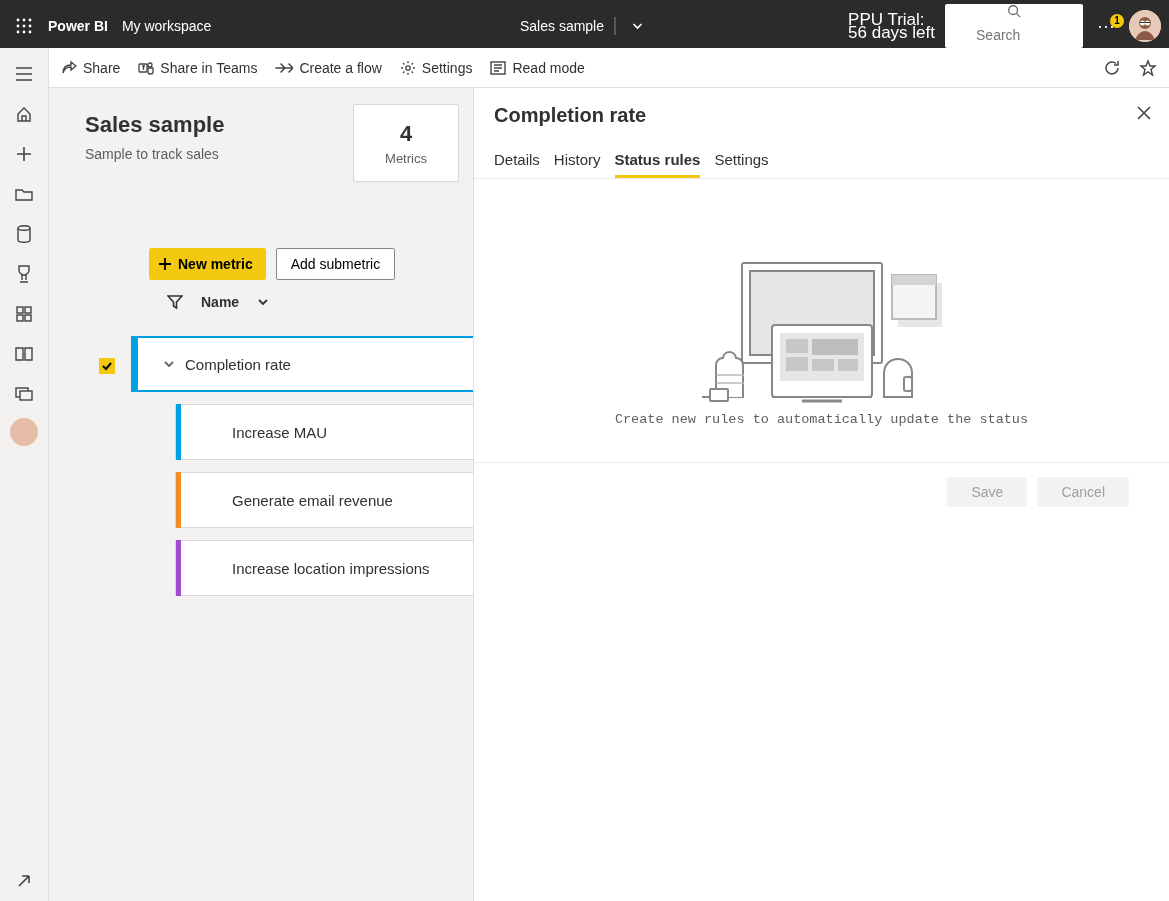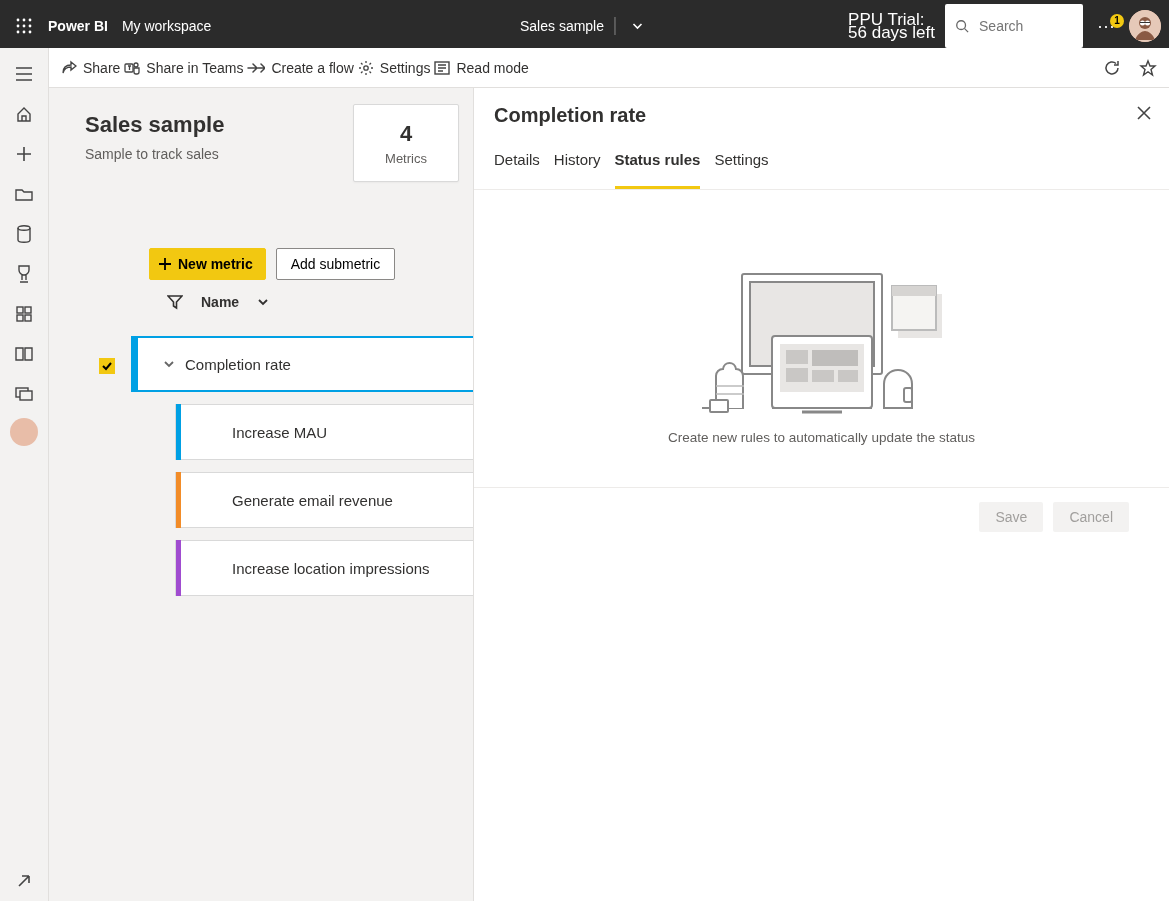--- a/index.html
+++ b/index.html
@@ -9,27 +9,27 @@
 
   .topbar { height:48px; background:#2b2b2b; color:#fff; display:flex; align-items:center; padding:3px 8px 0 0; font-size:14px; }
   .waffle { width:48px; height:48px; display:flex; align-items:center; justify-content:center; cursor:pointer; }
   .brand { font-weight:600; margin-right:14px; }
   .workspace-link { color:#fff; cursor:pointer; }
   .top-center { position:absolute; left:50%; transform:translateX(-50%); display:flex; align-items:center; gap:10px; height:48px; }
   .top-center .bar { width:1px; height:18px; background:#888; }
   .dropdown { cursor:pointer; padding:6px; }
   .top-right { margin-left:auto; display:flex; align-items:center; gap:10px; }
   .trial { font-size:17px; line-height:13px; text-align:left; }
-  .searchbox { background:#fff; border-radius:2px; width:138px; height:44px; display:flex; align-items:center; gap:8px; padding:0 10px; color:#666; }
+  .searchbox { background:#fff; border-radius:2px; width:138px; height:44px; display:flex; align-items:center; gap:8px; padding:0 10px; color:#666;flex-direction:column; }
   .searchbox input { border:0; outline:0; width:80px; font-size:14px; color:#323130; background:transparent; }
   .more-notif { position:relative; cursor:pointer; padding:0 4px; color:#fff; font-size:18px; line-height:1; }
   .more-notif .dot { position:absolute; top:-3px; right:-5px; background:var(--yellow); color:#000; border-radius:50%; width:14px; height:14px; font-size:10px; display:flex; align-items:center; justify-content:center; font-weight:600; }
   .avatar { width:32px; height:32px; border-radius:50%; background:#e8bda8; display:flex; align-items:center; justify-content:center; overflow:hidden; }
 
-  .toolbar { position:absolute; left:49px; right:0; top:48px; height:40px; background:#fff; border-bottom:1px solid #e1dfdd; display:flex; align-items:center; padding:0 12px; gap:4px; font-size:14px; }
+  .toolbar { position:absolute; left:49px; right:0; top:48px; height:40px; background:#fff; border-bottom:1px solid #e1dfdd; display:flex; align-items:center; padding:0 12px; gap:18px; font-size:14px; }
   .tb-item { display:flex; align-items:center; gap:6px; cursor:pointer; }
   .tb-right { margin-left:auto; display:flex; align-items:center; gap:18px; }
 
   .leftnav { position:absolute; left:0; top:48px; bottom:0; width:49px; background:#f3f2f1; border-right:1px solid #e1dfdd; display:flex; flex-direction:column; align-items:center; padding-top:6px; }
   .nav-btn { width:40px; height:40px; display:flex; align-items:center; justify-content:center; cursor:pointer; color:#444; }
   .nav-spacer { flex:1; }
   .nav-avatar { width:28px; height:28px; border-radius:50%; background:#e8bda8; margin-top:4px; }
 
   .canvas { position:absolute; left:49px; top:88px; right:0; bottom:0; background:#f3f2f1; padding:24px 0 0 36px; }
   .page-title { font-size:22px; font-weight:600; }
@@ -57,31 +57,31 @@
   .metric-row .comment-icon { position:absolute; right:34px; color:#666; }
   .metric-row .badge { position:absolute; top:-7px; right:26px; width:16px; height:16px; background:var(--yellow); border-radius:50%; font-size:10px; font-weight:600; display:flex; align-items:center; justify-content:center; }
   .check-box { position:absolute; left:-34px; top:20px; width:16px; height:16px; background:var(--yellow); display:flex; align-items:center; justify-content:center; }
 
   .panel { position:absolute; right:0; top:88px; bottom:0; width:696px; background:#fff; border-left:1px solid #e1dfdd; display:flex; flex-direction:column; }
   .panel-hd { padding:16px 20px 0 20px; }
   .panel-title { font-size:20px; font-weight:600; }
   .panel-close { position:absolute; right:18px; top:18px; cursor:pointer; color:#444; }
   .tabs { display:flex; gap:14px; font-size:15px; margin-top:16px; border-bottom:1px solid #edebe9; padding:0 20px; }
   .tab { padding:8px 0 10px; cursor:pointer; color:#323130; }
-  .tab.active { font-weight:600; border-bottom:3px solid var(--yellow); padding-bottom:18px; }
+  .tab.active { font-weight:600; border-bottom:3px solid var(--yellow); padding-bottom:7px; }
   .panel-body { padding:18px 20px 0 20px; flex:1; display:flex; flex-direction:column; }
   .btn-newrule { border:1px solid #8a8886; background:#fff; padding:6px 12px 6px 8px; font-size:14px; display:inline-flex; align-items:center; gap:8px; cursor:pointer; border-radius:2px; }
 
   .empty { margin-top:46px; text-align:center; color:var(--text); }
   .empty .illus { width:260px; height:160px; margin:0 auto; }
   .empty h3 { font-size:16px; font-weight:600; margin:22px 0 8px; }
-  .empty p { font-size:13.5px; color:var(--muted); margin:16px; }
+  .empty p { font-size:13.5px; color:var(--muted); margin:9px;font-family:Liberation Mono, monospace; }
   .panel-divider { border-top:1px solid #edebe9; margin:26px -20px 0; }
   .panel-ft { display:flex; justify-content:flex-end; gap:10px; padding:14px 20px; }
-  .btn-ghost { border:0; background:#f3f2f1; color:#a19f9d; padding:7px 16px; font-size:14px; cursor:not-allowed; border-radius:2px; }
+  .btn-ghost { border:0; background:#f3f2f1; color:#a19f9d; padding:7px 24px; font-size:14px; cursor:not-allowed; border-radius:2px; }
 </style>
 </head>
 <body>
 
 <div class="topbar">
   <div class="waffle">
     <svg width="16" height="16" viewBox="0 0 16 16" fill="#fff">
         <circle cx="2" cy="2" r="1.4"></circle>
         <circle cx="8" cy="2" r="1.4"></circle>
         <circle cx="14" cy="2" r="1.4"></circle>

